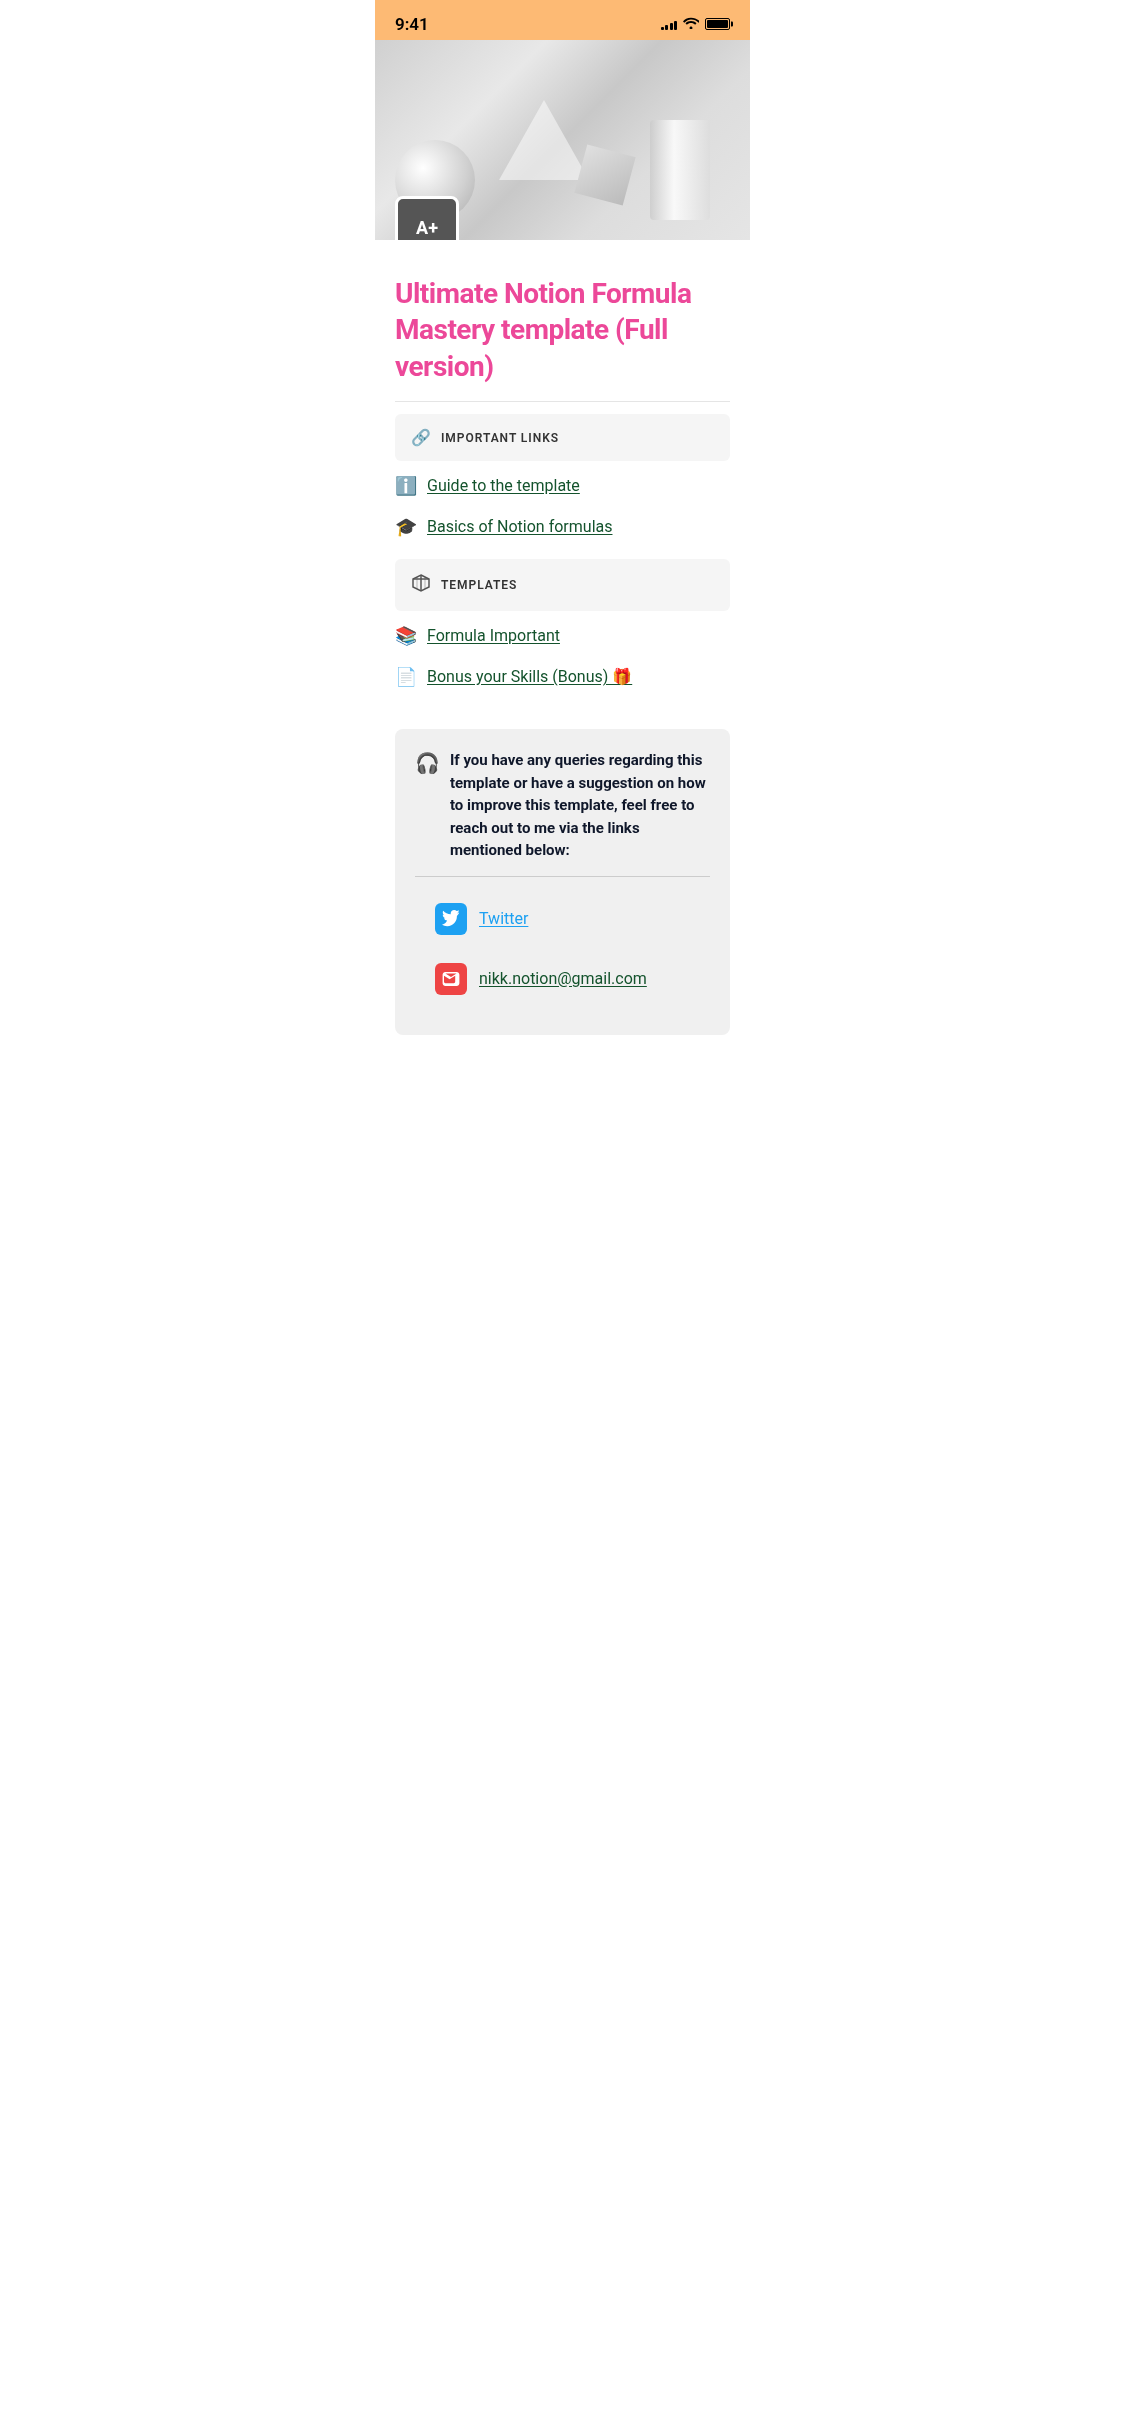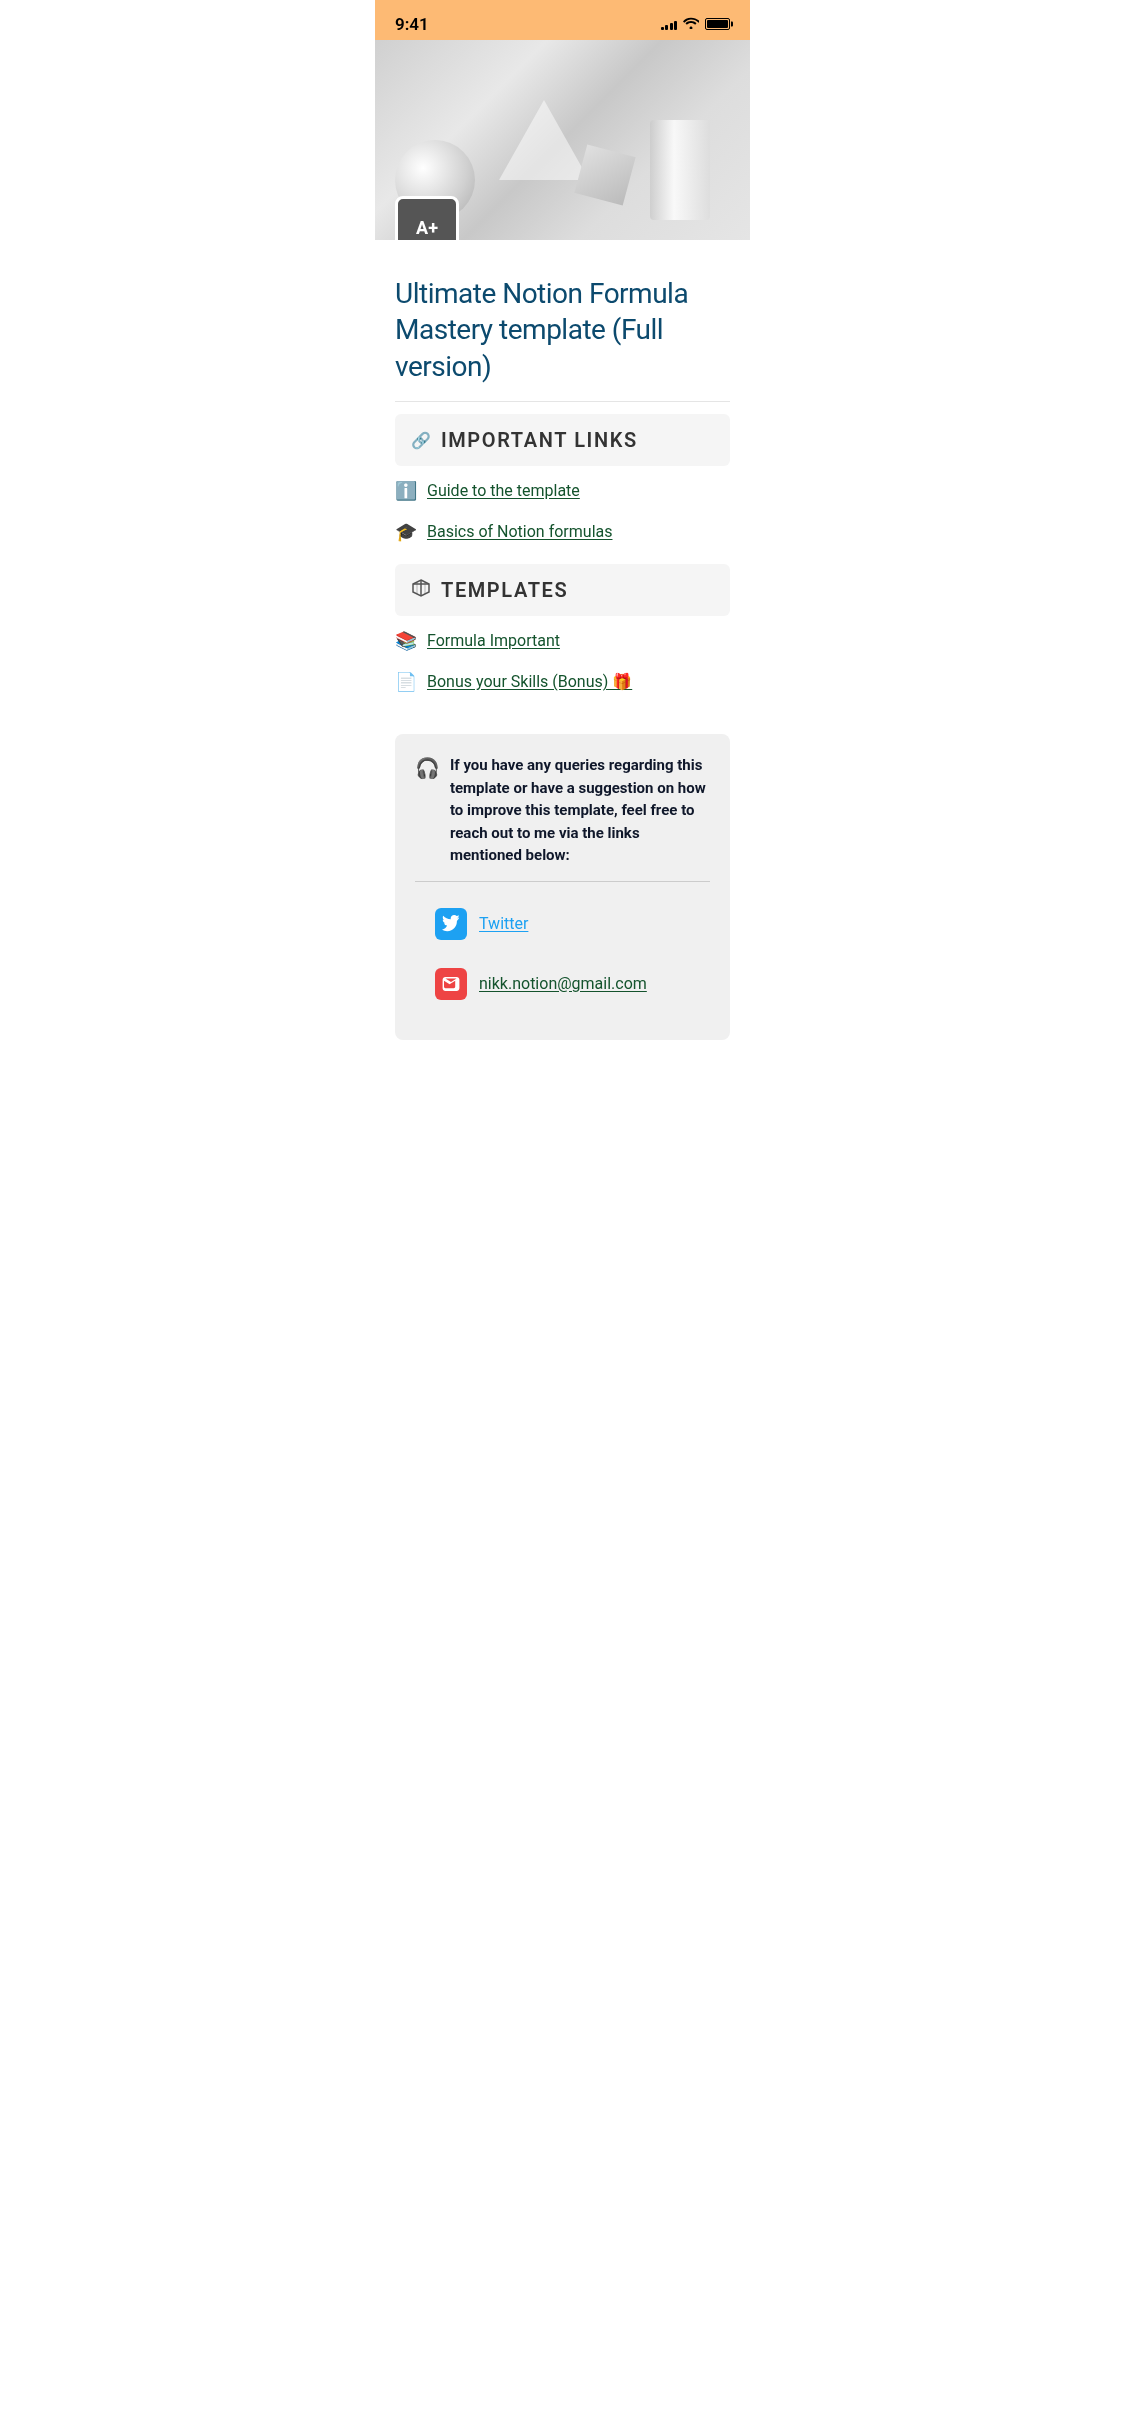--- a/index.html
+++ b/index.html
@@ -168,22 +168,22 @@
       line-height: 1;
     }
 
     
     .page-title-section {
       padding: 36px 20px 16px;
     }
 
     .page-title {
       font-size: 28px;
-      font-weight: 400;
-      color: #0c4a6e;
+      font-weight: 700;
+      color: #ec4899;
       line-height: 1.3;
       letter-spacing: -0.5px;
     }
 
     .divider {
       height: 1px;
       background: #e5e5e5;
       margin: 0 20px;
     }
 
@@ -197,21 +197,21 @@
       align-items: center;
       gap: 10px;
     }
 
     .section-icon {
       font-size: 16px;
       color: #555;
     }
 
     .section-title {
-      font-size: 20px;
+      font-size: 12px;
       font-weight: 600;
       color: #333;
       letter-spacing: 0.08em;
       text-transform: uppercase;
     }
 
     
     .link-item {
       display: flex;
       align-items: center;

